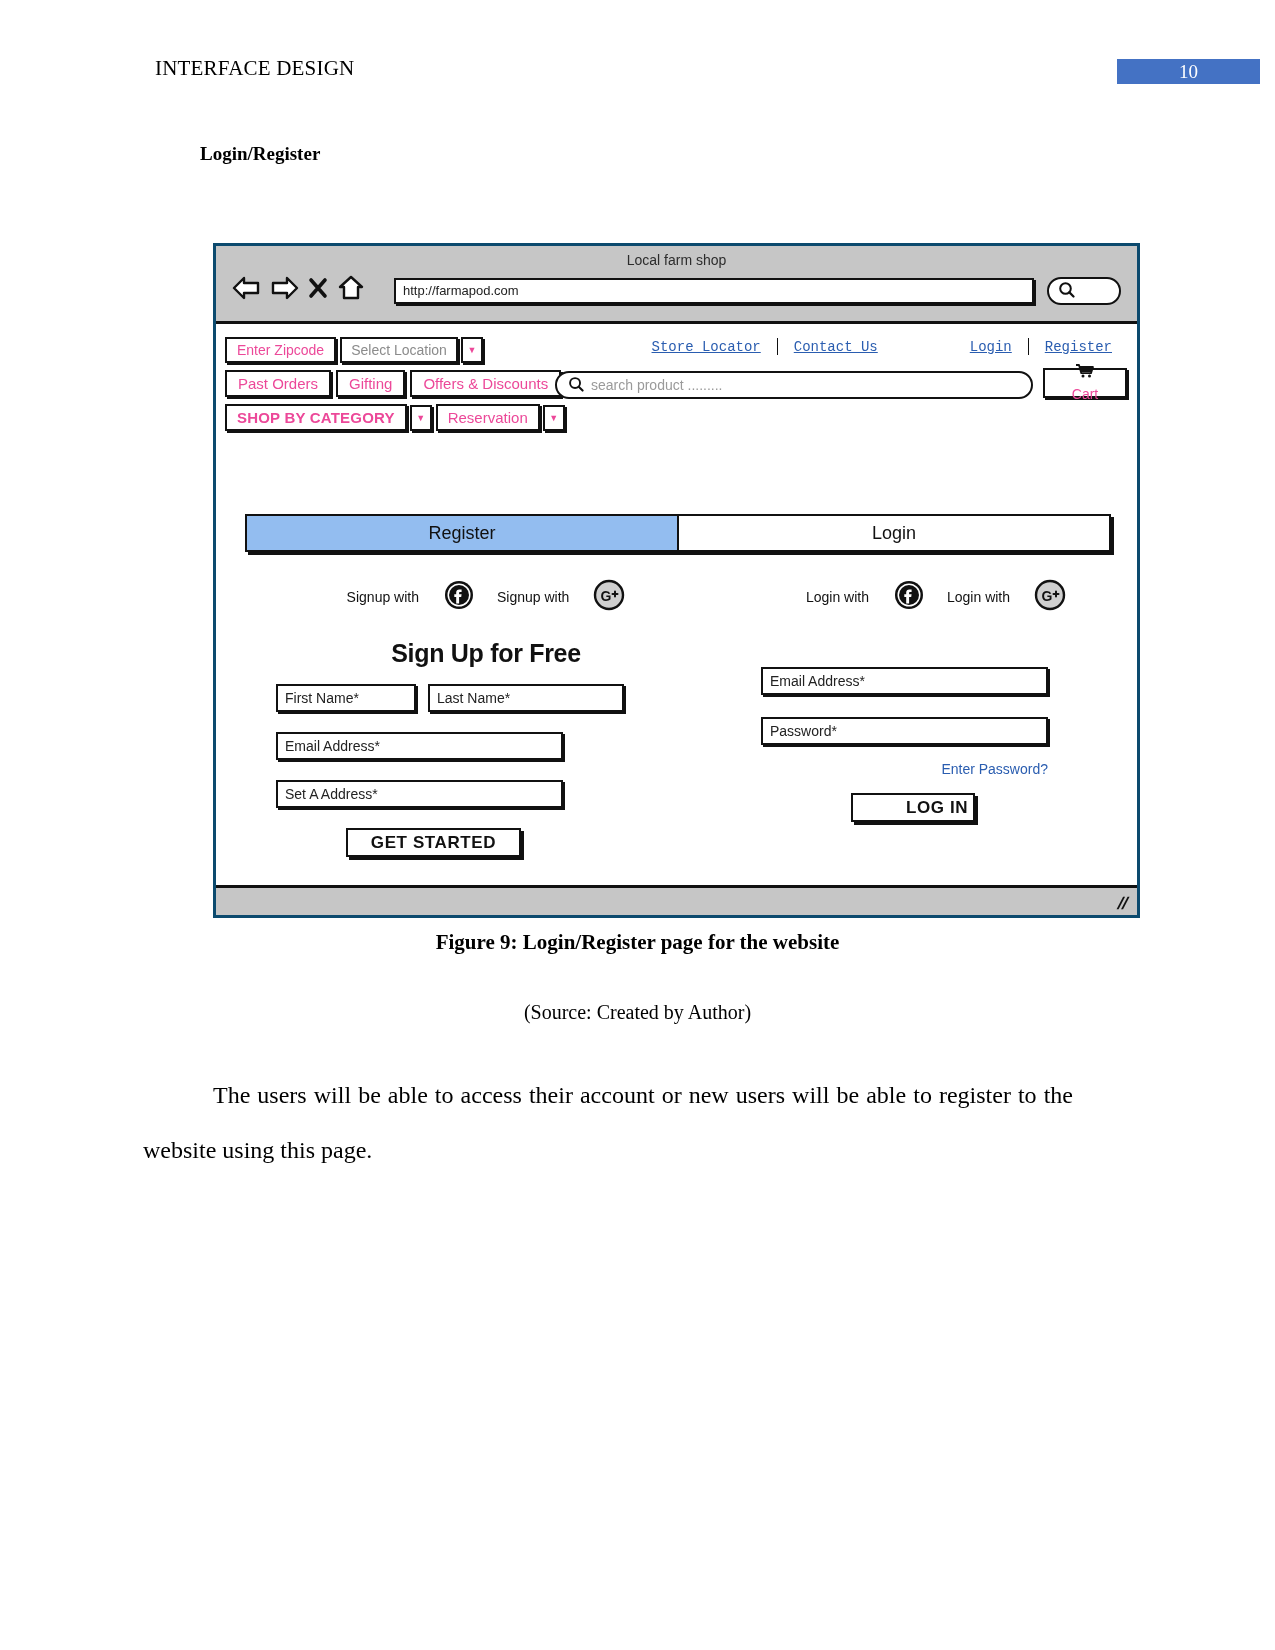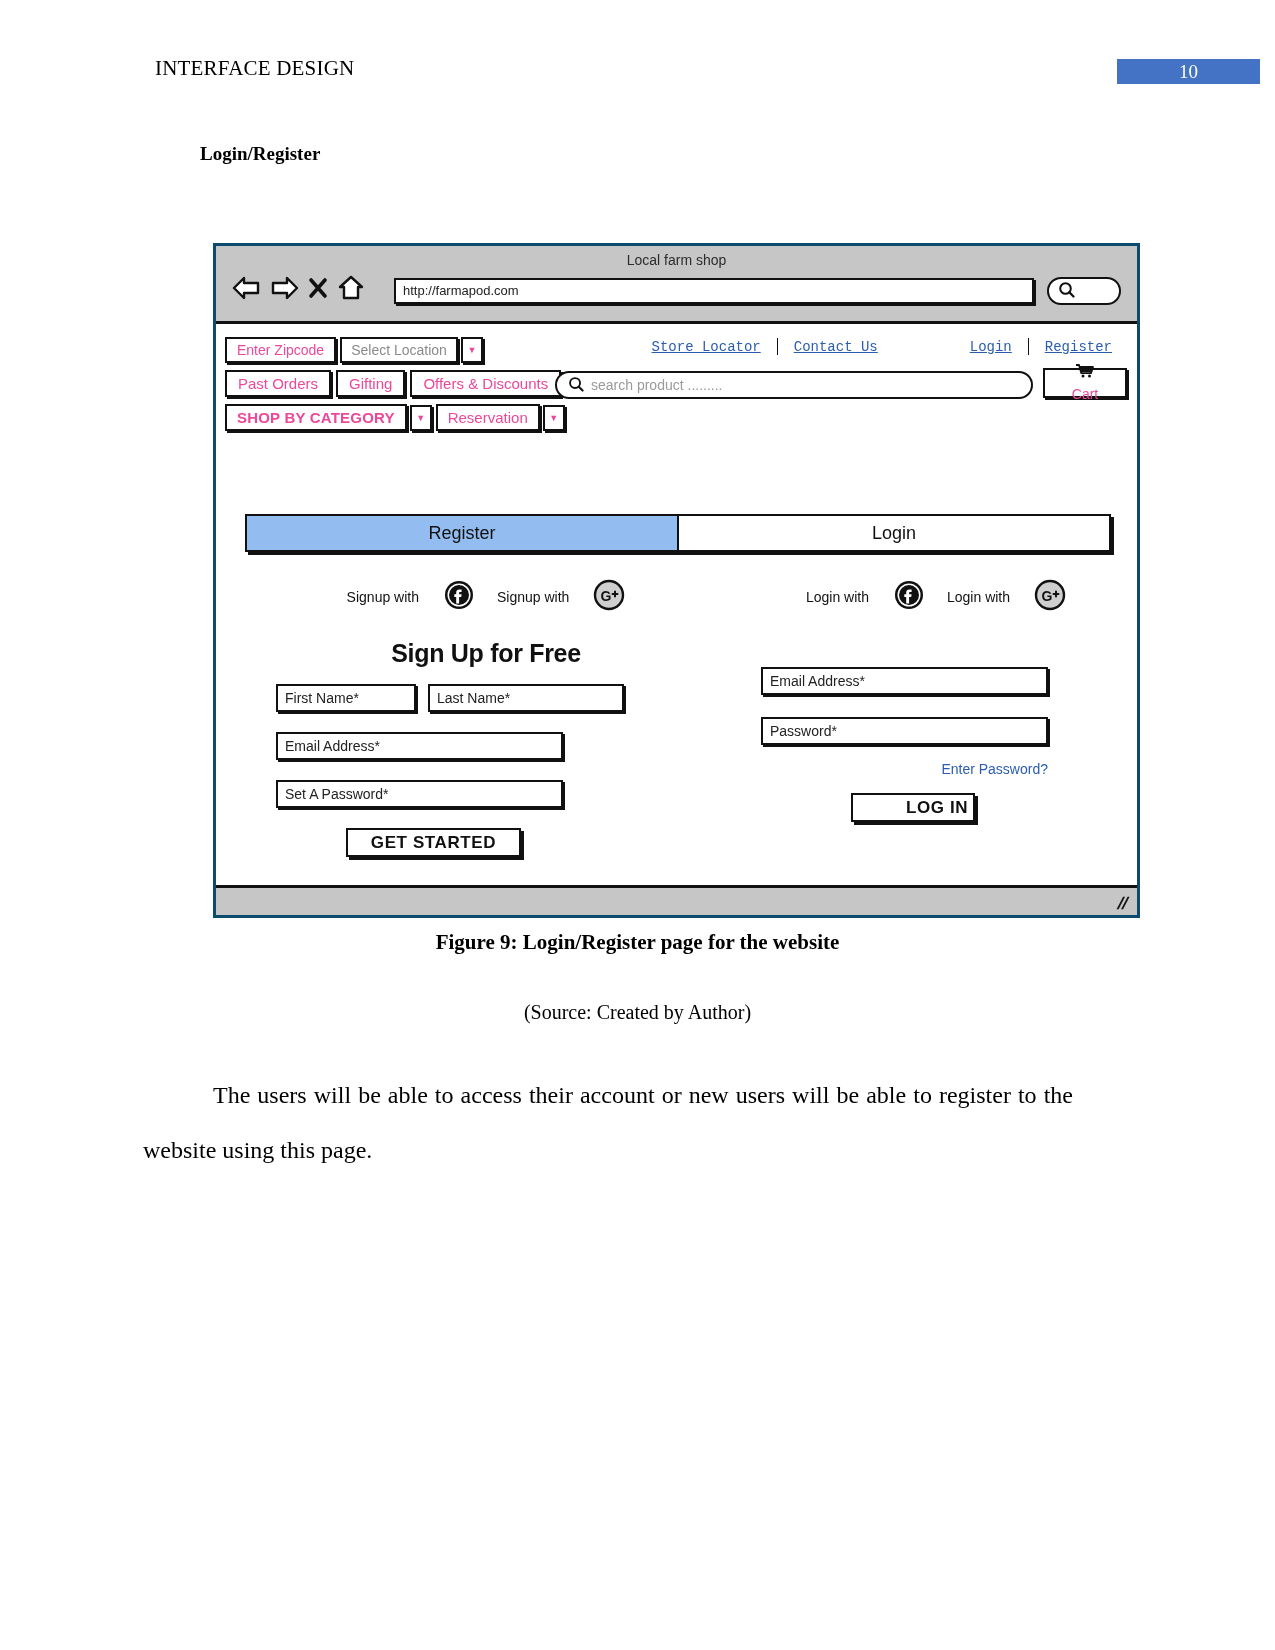--- a/index.html
+++ b/index.html
@@ -381,21 +381,21 @@
       </div>
 
       <div class="signup-title">Sign Up for Free</div>
 
       <div class="field-row">
         <div class="field f-first">First Name*</div>
         <div class="field f-last">Last Name*</div>
       </div>
 
       <div class="field f-wide">Email Address*</div>
-      <div class="field f-wide">Set A Password*</div>
+      <div class="field f-wide">Set A Address*</div>
 
       <div class="cta left-cta">GET STARTED</div>
     </div>
 
     <div class="panel-right">
       <div class="social-row" style="justify-content:center">
         <span class="social-item">
           <span class="social-label">Login with</span>
           <span>
             <svg width="32" height="32" viewBox="0 0 32 32">

